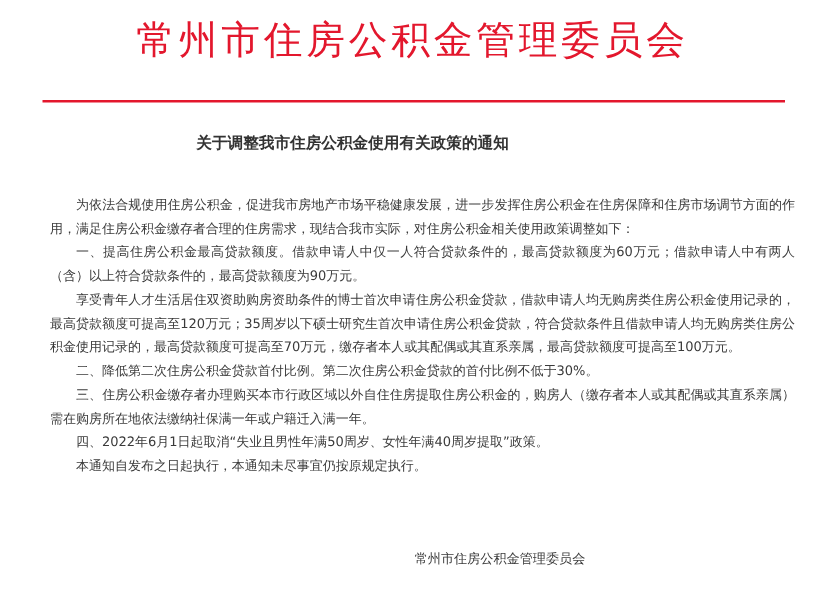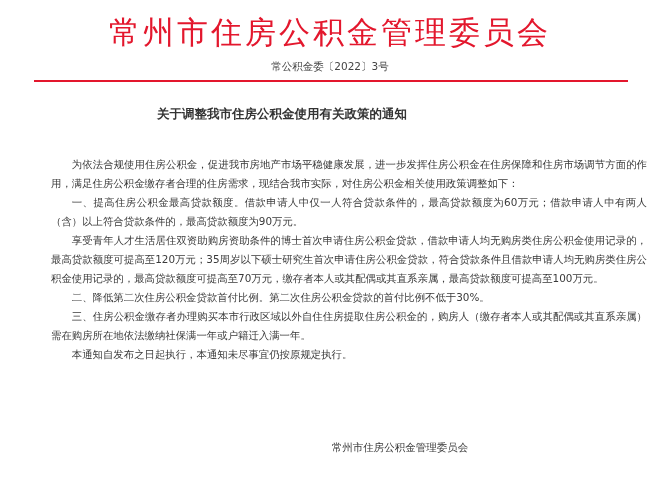--- a/index.html
+++ b/index.html
@@ -64,21 +64,20 @@
     color: #333333;
   }
   .body-text {
     position: absolute;
     top: 155px;
     left: 40px;
     width: 596px;
     font-size: 10.4px;
     line-height: 19px;
     color: #3a3a3a;
-    margin-left: 11px;
   }
   .body-text p {
     margin: 0;
     text-indent: 2em;
     text-align: justify;
   }
   .signature {
     position: absolute;
     top: 436px;
     left: 300px;
@@ -90,32 +89,32 @@
   }
   .signature div { white-space: nowrap; }
 </style>
 </head>
 <body>
 
 <div class="page">
 
   <div class="org-title">常州市住房公积金管理委员会</div>
 
-  <div class="doc-number">常公积金委〔2022〕3号</div>
 
   <div class="red-rule"></div>
 
   <div class="notice-title">关于调整我市住房公积金使用有关政策的通知</div>
 
   <div class="body-text">
     <p>为依法合规使用住房公积金，促进我市房地产市场平稳健康发展，进一步发挥住房公积金在住房保障和住房市场调节方面的作用，满足住房公积金缴存者合理的住房需求，现结合我市实际，对住房公积金相关使用政策调整如下：</p>
     <p>一、提高住房公积金最高贷款额度。借款申请人中仅一人符合贷款条件的，最高贷款额度为60万元；借款申请人中有两人（含）以上符合贷款条件的，最高贷款额度为90万元。</p>
     <p>享受青年人才生活居住双资助购房资助条件的博士首次申请住房公积金贷款，借款申请人均无购房类住房公积金使用记录的，最高贷款额度可提高至120万元；35周岁以下硕士研究生首次申请住房公积金贷款，符合贷款条件且借款申请人均无购房类住房公积金使用记录的，最高贷款额度可提高至70万元，缴存者本人或其配偶或其直系亲属，最高贷款额度可提高至100万元。</p>
     <p>二、降低第二次住房公积金贷款首付比例。第二次住房公积金贷款的首付比例不低于30%。</p>
     <p>三、住房公积金缴存者办理购买本市行政区域以外自住住房提取住房公积金的，购房人（缴存者本人或其配偶或其直系亲属）需在购房所在地依法缴纳社保满一年或户籍迁入满一年。</p>
+    <p>四、2022年6月1日起取消“失业且男性年满50周岁、女性年满40周岁提取”政策。</p>
     <p>本通知自发布之日起执行，本通知未尽事宜仍按原规定执行。</p>
   </div>
 
   <div class="signature">
     <div>常州市住房公积金管理委员会</div>
   </div>
 
 </div>
 
 </body></html>

